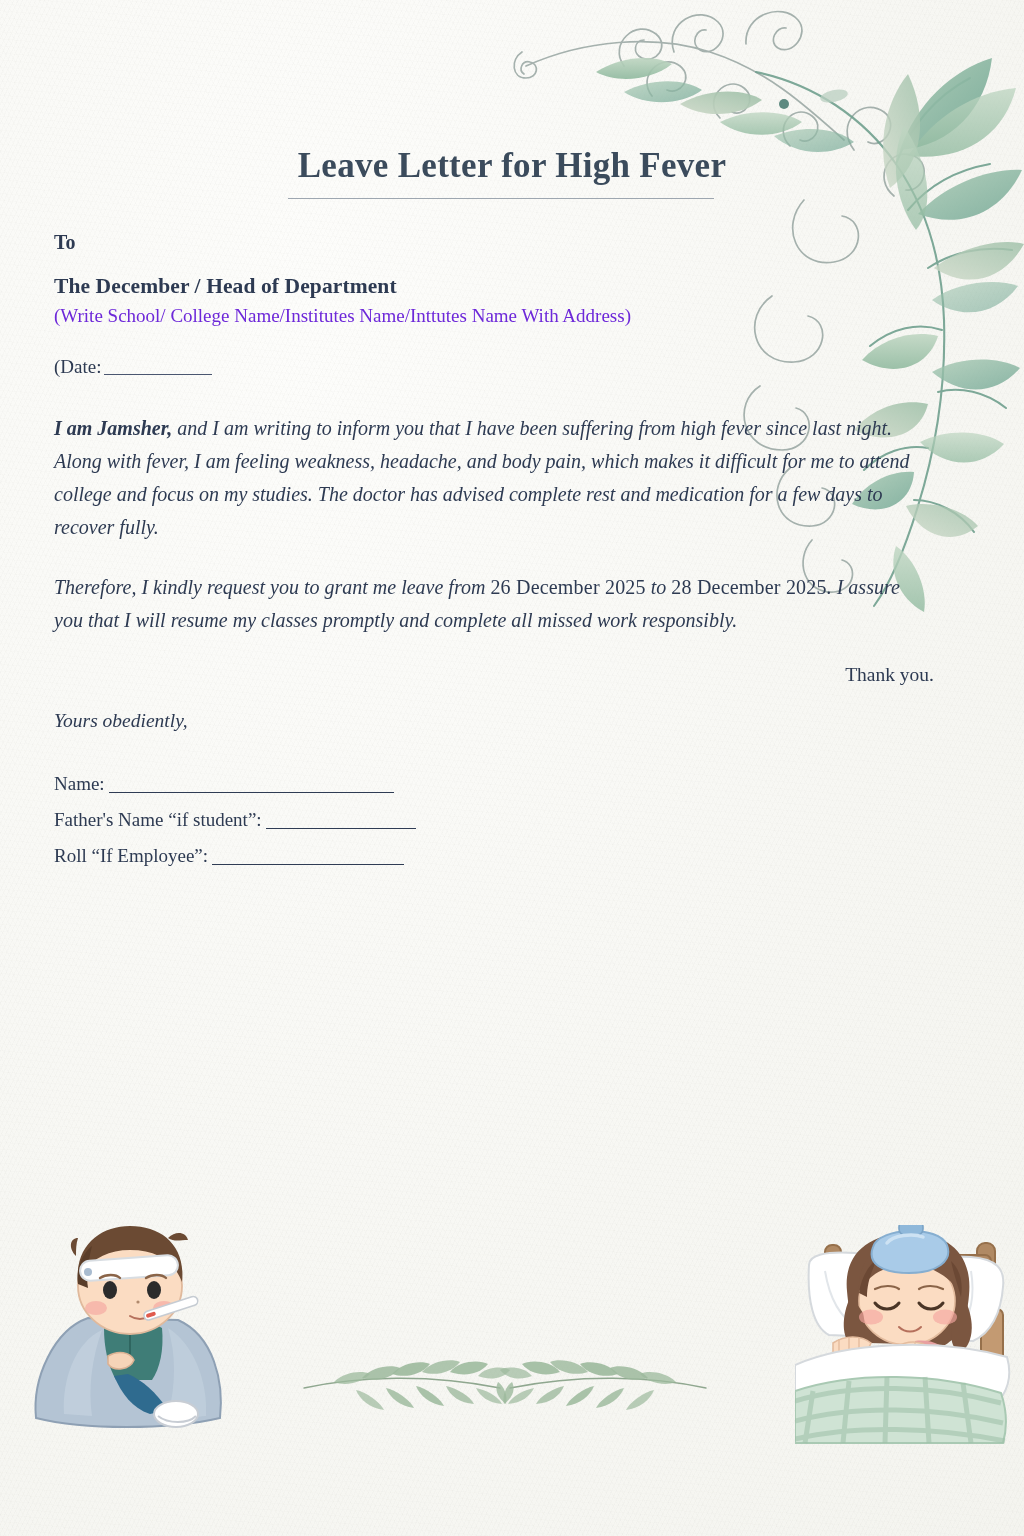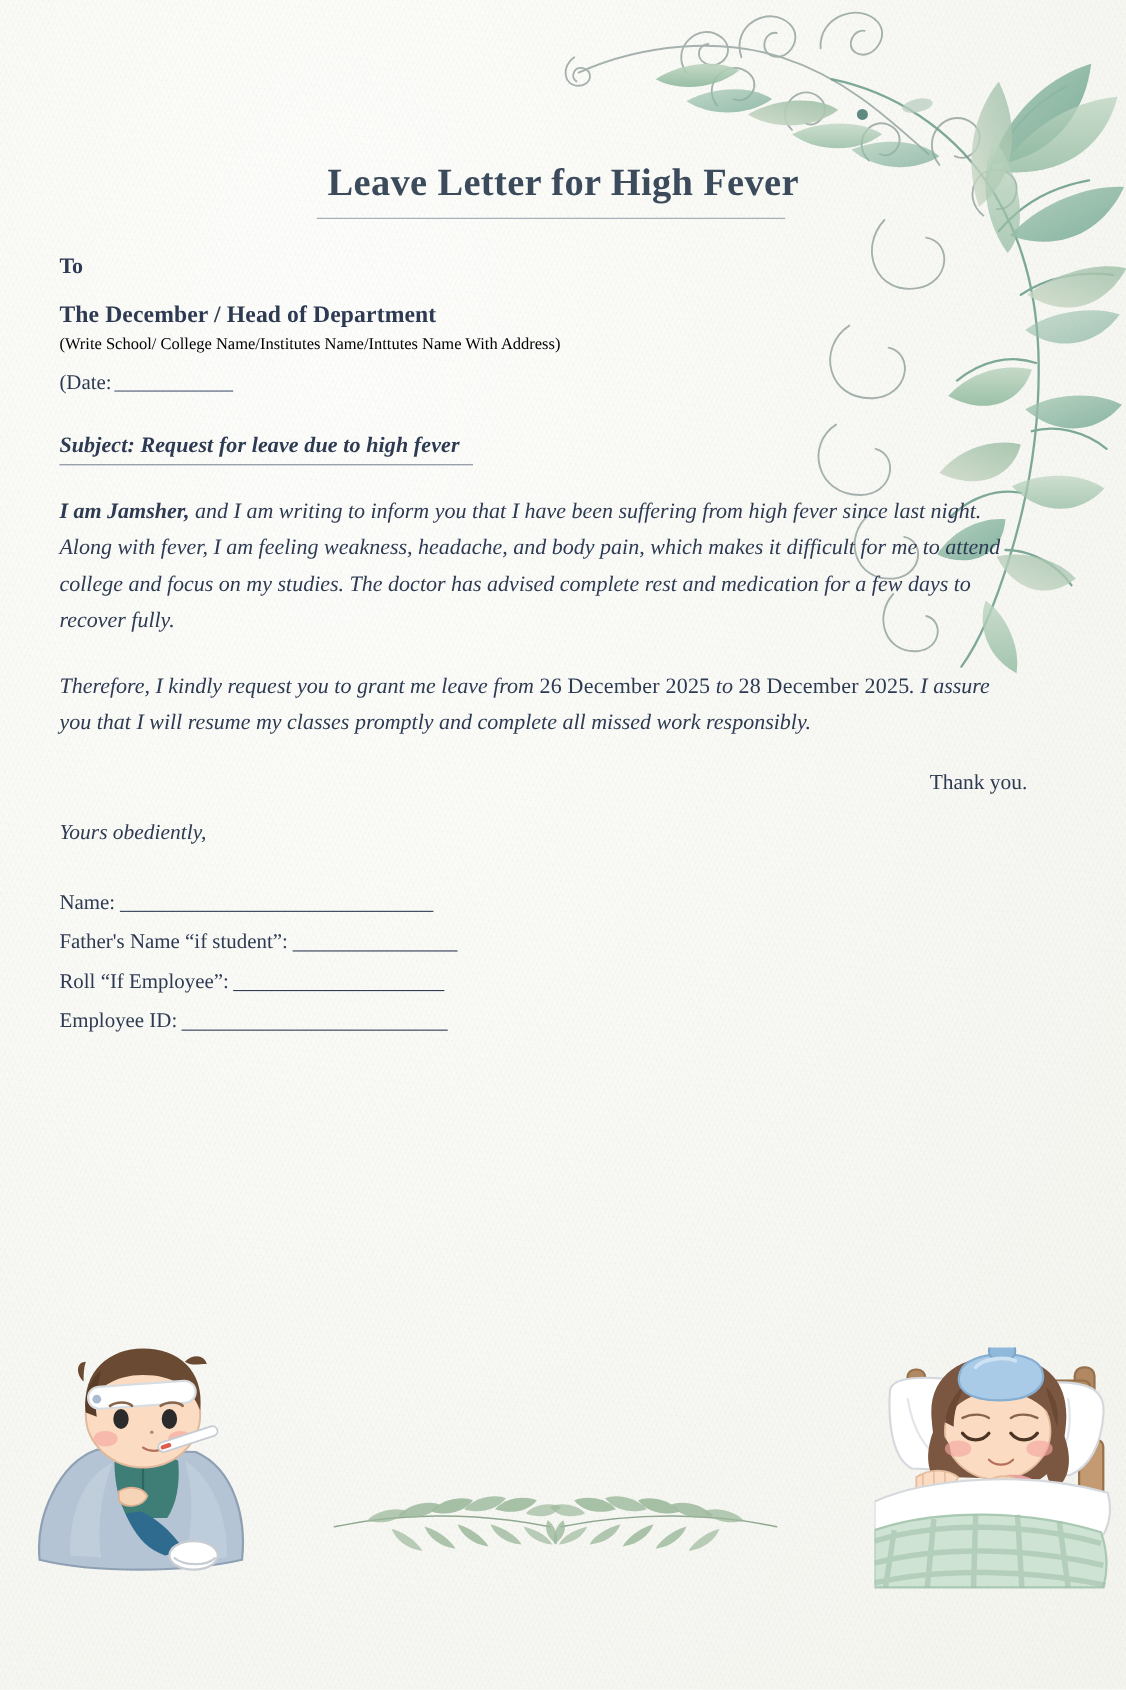--- a/index.html
+++ b/index.html
@@ -95,23 +95,23 @@
     line-height: 1.0;
     margin: 0 0 22px 0;
   }
   .recipient {
     font-size: 21.5px;
     font-weight: bold;
     margin: 0 0 6px 0;
     letter-spacing: .1px;
   }
   .recipient-sub {
-    font-size: 15px;
-    margin: 0 0 16px 0;
-    color: #000000;
+    font-size: 19px;
+    margin: 0 0 29px 0;
+    color: #6d28d9;
   }
   .date-line {
     font-size: 19px;
     margin: 0 0 34px 0;
     white-space: nowrap;
   }
   .date-line .blank {
     display: inline-block;
     width: 108px;
     border-bottom: 1.6px solid #4a5670;
@@ -412,33 +412,29 @@
 
   <div class="letter">
 
     <p class="to-line">To</p>
 
     <p class="recipient">The December / Head of Department</p>
     <p class="recipient-sub">(Write School/ College Name/Institutes Name/Inttutes Name With Address)</p>
 
     <p class="date-line"><span>(Date:</span><span class="blank"></span></p>
 
-    <div class="subject-wrap">
-      <span class="subject">Subject: Request for leave due to high fever</span>
-    </div>
 
 
     <p class="para"><b>I am Jamsher,</b><span> and I am writing to inform you that I have been suffering from high fever since last night. Along with fever, I am feeling weakness, headache, and body pain, which makes it difficult for me to attend college and focus on my studies. The doctor has advised complete rest and medication for a few days to recover fully.</span></p>
 
     <p class="para"><span>Therefore, I kindly request you to grant me leave from </span><span class="dateval">26 December 2025</span><span> to </span><span class="dateval">28 December 2025</span><span>. I assure you that I will resume my classes promptly and complete all missed work responsibly.</span></p>
 
     <p class="thanks">Thank you.</p>
     <p class="signoff">Yours obediently,</p>
 
     <div class="fields">
       <div class="field-row"><span>Name:</span><span class="fline w-long"></span></div>
       <div class="field-row"><span>Father's Name “if student”:</span><span class="fline w-mid"></span></div>
       <div class="field-row"><span>Roll “If Employee”:</span><span class="fline w-short"></span></div>
-      <div class="field-row"><span>Employee ID:</span><span class="fline w-med"></span></div>
     </div>
 
   </div>
 </div>
 
 </body></html>

